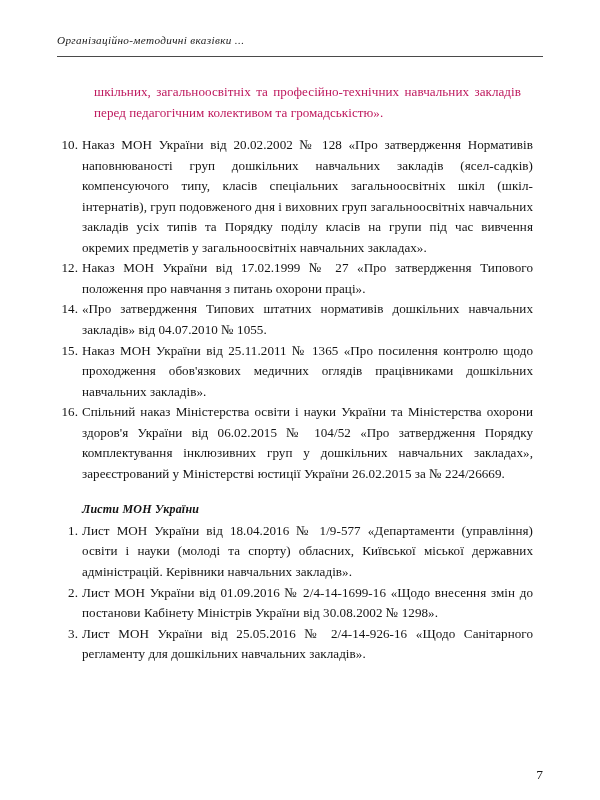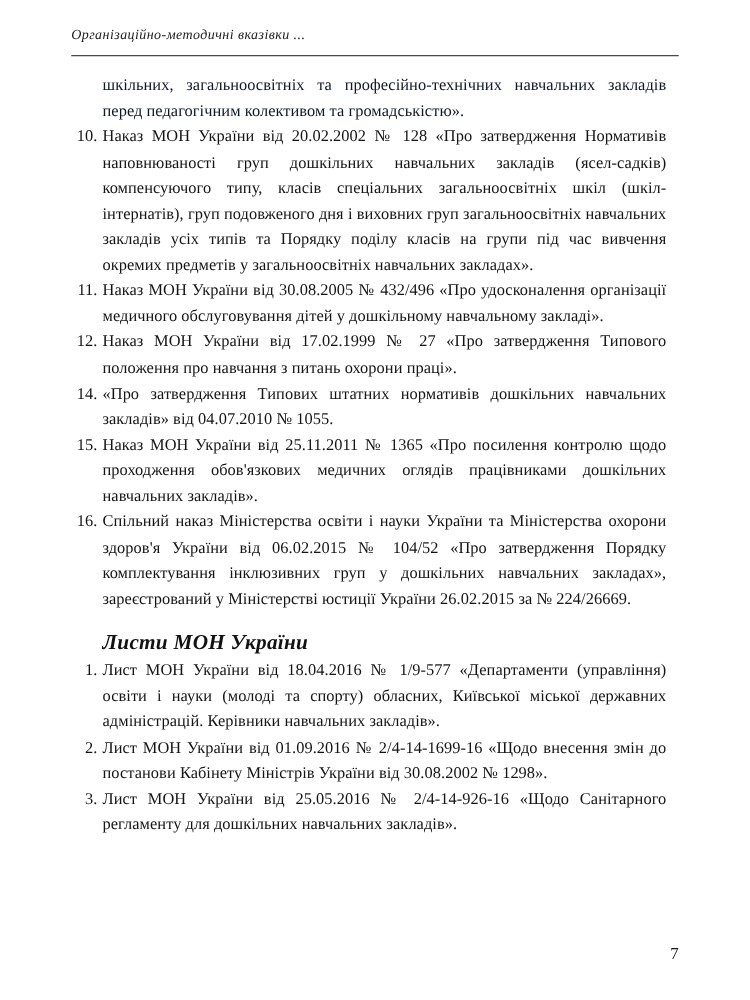--- a/index.html
+++ b/index.html
@@ -12,21 +12,21 @@
     background: #ffffff;
     font-family: "Liberation Serif", "DejaVu Serif", serif;
     color: #111111;
     overflow: hidden;
     position: relative;
   }
 
   .page {
     position: absolute;
     left: 0;
-    top: 0;
+    top: 12px;
     width: 600px;
     height: 650px;
     box-sizing: border-box;
   }
 
   
   .running-header {
     position: absolute;
     left: 57px;
     top: 22px;
@@ -54,22 +54,22 @@
     left: 57px;
     top: 58px;
     width: 476px;
   }
 
   .para {
     font-size: 13.1px;
     line-height: 20.55px;
     text-align: justify;
     text-justify: inter-word;
-    margin: 0;
-    color: #0f172a;
+    margin: 12px;
+    color: #be185d;
     letter-spacing: 0.05px;
   }
 
   
   .continuation {
     padding-left: 25px;
   }
 
   
   ol.numlist {
@@ -100,21 +100,21 @@
   ol.numlist > li .item-text {
     display: block;
   }
 
   
   .subheading {
     margin: 0;
     padding-left: 25px;
     font-style: italic;
     font-weight: bold;
-    font-size: 17px;
+    font-size: 12px;
     line-height: 20.55px;
     color: #121212;
     letter-spacing: 0.2px;
   }
 
   .gap-before-subheading { height: 15px; }
   .gap-after-subheading  { height: 1px; }
 
   
   .folio {
@@ -138,24 +138,20 @@
   <div class="header-rule"></div>
 
   <div class="content">
 
     <p class="para continuation">шкільних, загальноосвітніх та професійно-технічних навчальних закладів перед педагогічним колективом та громадськістю».</p>
 
     <ol class="numlist">
       <li>
         <span class="marker">10.</span>
         <span class="item-text">Наказ МОН України від 20.02.2002 № 128 «Про затвердження Нормативів наповнюваності груп дошкільних навчальних закладів (ясел-садків) компенсуючого типу, класів спеціальних загальноосвітніх шкіл (шкіл-інтернатів), груп подовженого дня і виховних груп загальноосвітніх навчальних закладів усіх типів та Порядку поділу класів на групи під час вивчення окремих предметів у загальноосвітніх навчальних закладах».</span>
-      </li>
-      <li>
-        <span class="marker">11.</span>
-        <span class="item-text">Наказ МОН України від 30.08.2005 № 432/496 «Про удосконалення організації медичного обслуговування дітей у дошкільному навчальному закладі».</span>
       </li>
       <li>
         <span class="marker">12.</span>
         <span class="item-text">Наказ МОН України від 17.02.1999 № 27 «Про затвердження Типового положення про навчання з питань охорони праці».</span>
       </li>
       <li>
         <span class="marker">14.</span>
         <span class="item-text">«Про затвердження Типових штатних нормативів дошкільних навчальних закладів» від 04.07.2010 № 1055.</span>
       </li>
       <li>

